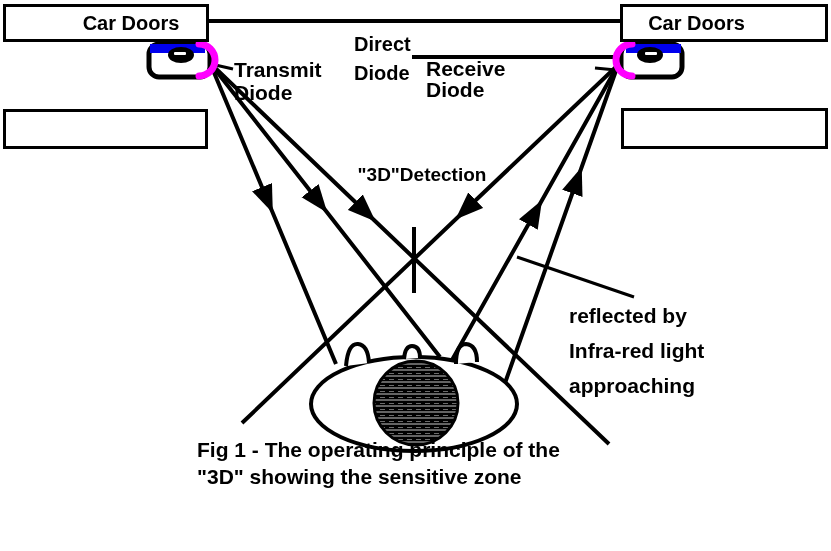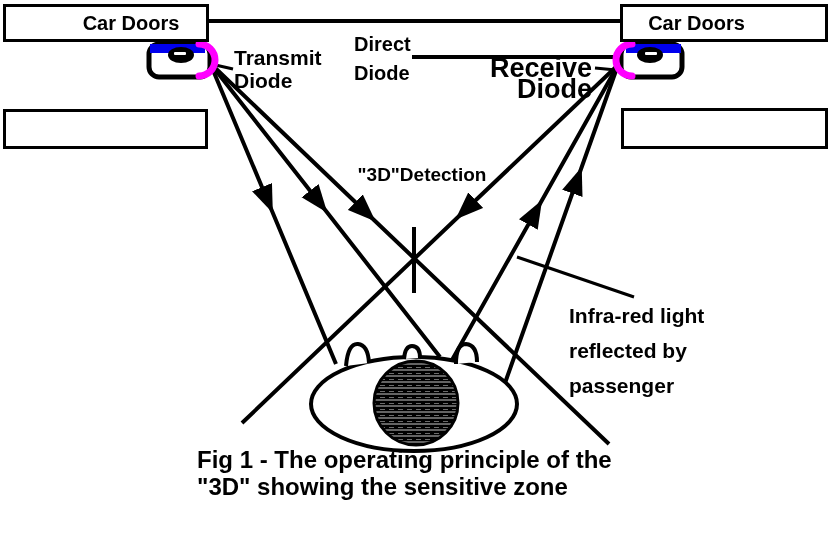--- a/index.html
+++ b/index.html
@@ -13,25 +13,25 @@
     display:flex;align-items:center;z-index:2;
     font-weight:bold;font-size:20px;color:#000;
   }
   .box-l{justify-content:center;padding-left:50px;}
   .box-r{justify-content:center;padding-right:55px;}
   .lbl{
     position:absolute;font-weight:bold;color:#000;white-space:nowrap;z-index:3;
     line-height:1.08;
   }
   .lbl-direct{left:354px;top:30px;font-size:20px;line-height:29px;}
-  .lbl-transmit{left:234px;top:46px;font-size:21px;line-height:23px;}
-  .lbl-receive{left:448px;top:58px;width:144px;text-align:right;font-size:27px;line-height:21px;}
+  .lbl-transmit{left:234px;top:58px;font-size:21px;line-height:23px;}
+  .lbl-receive{left:426px;top:58px;width:144px;font-size:21px;line-height:21px;}
   .lbl-zone{left:339px;top:164px;width:166px;text-align:center;font-size:19px;line-height:21px;}
   .lbl-infrared{left:569px;top:298px;font-size:21px;line-height:35px;}
-  .lbl-caption{left:197px;top:446px;font-size:24px;line-height:27px;}
+  .lbl-caption{left:197px;top:436px;font-size:21px;line-height:27px;}
 </style>
 </head>
 <body>
 
 <div id="stage">
 
   <svg id="diagram-svg" width="831" height="551" viewBox="0 0 831 551">
     <defs>
       <marker id="arrowhead" markerUnits="userSpaceOnUse" markerWidth="28" markerHeight="22" viewBox="0 0 26 20" refX="24" refY="10" orient="auto">
         <path d="M0,0 L26,10 L0,20 Z" fill="#000"></path>
@@ -106,23 +106,23 @@
   <div class="lbl lbl-receive">
     <div>Receive</div>
     <div>Diode</div>
   </div>
 
   <div class="lbl lbl-zone">
     <div>"3D"Detection</div>
   </div>
 
   <div class="lbl lbl-infrared">
+    <div>reflected by</div>
     <div>Infra-red light</div>
-    <div>reflected by</div>
-    <div>passenger</div>
+    <div>approaching</div>
   </div>
 
   <div class="lbl lbl-caption">
     <div>Fig 1 - The operating principle of the</div>
     <div>"3D" showing the sensitive zone</div>
   </div>
 
 </div>
 
 </body></html>

